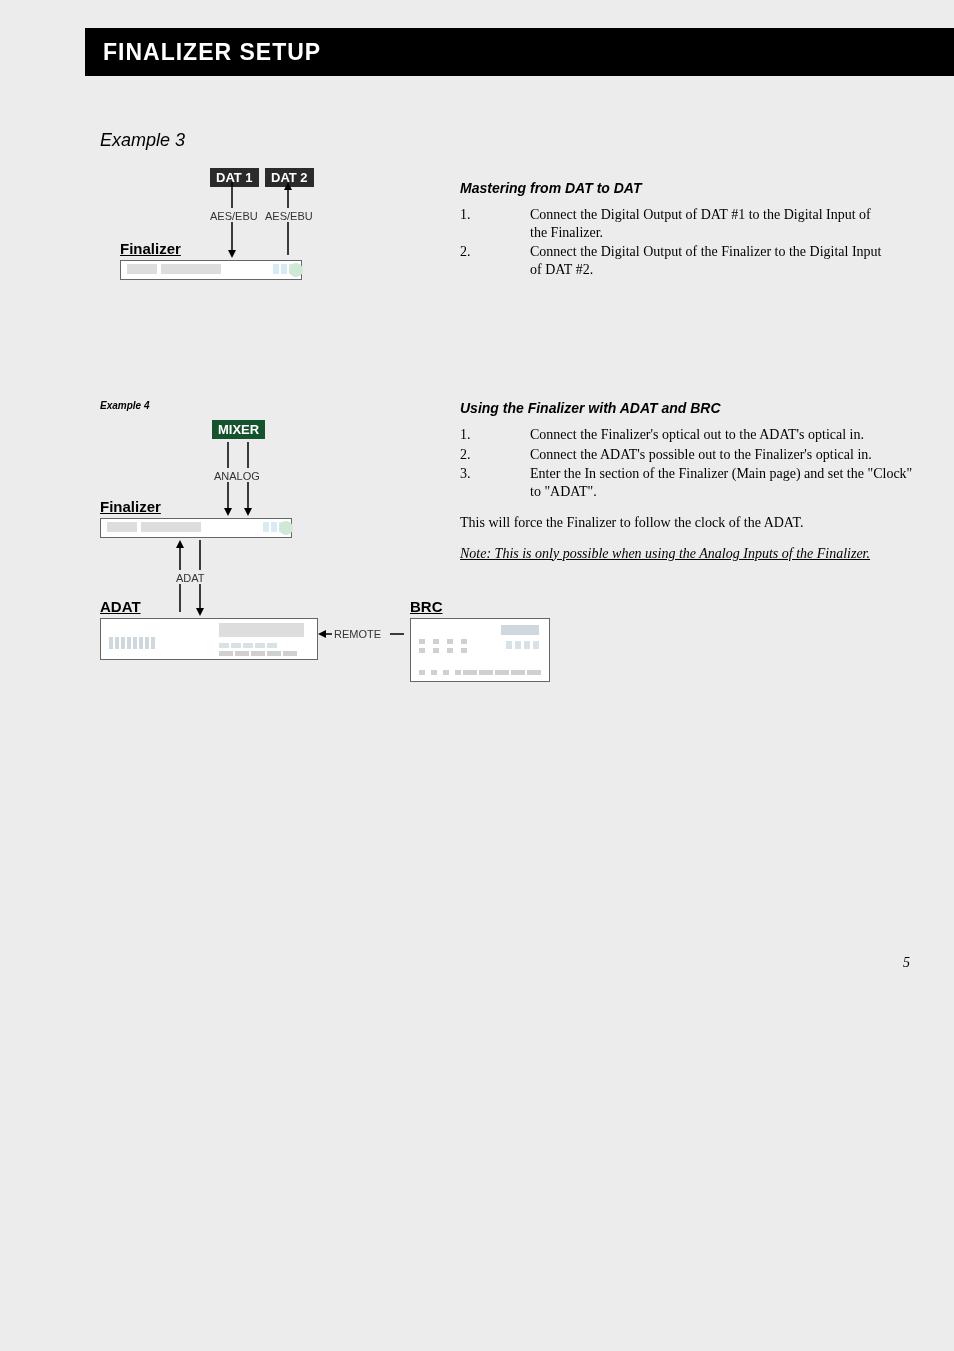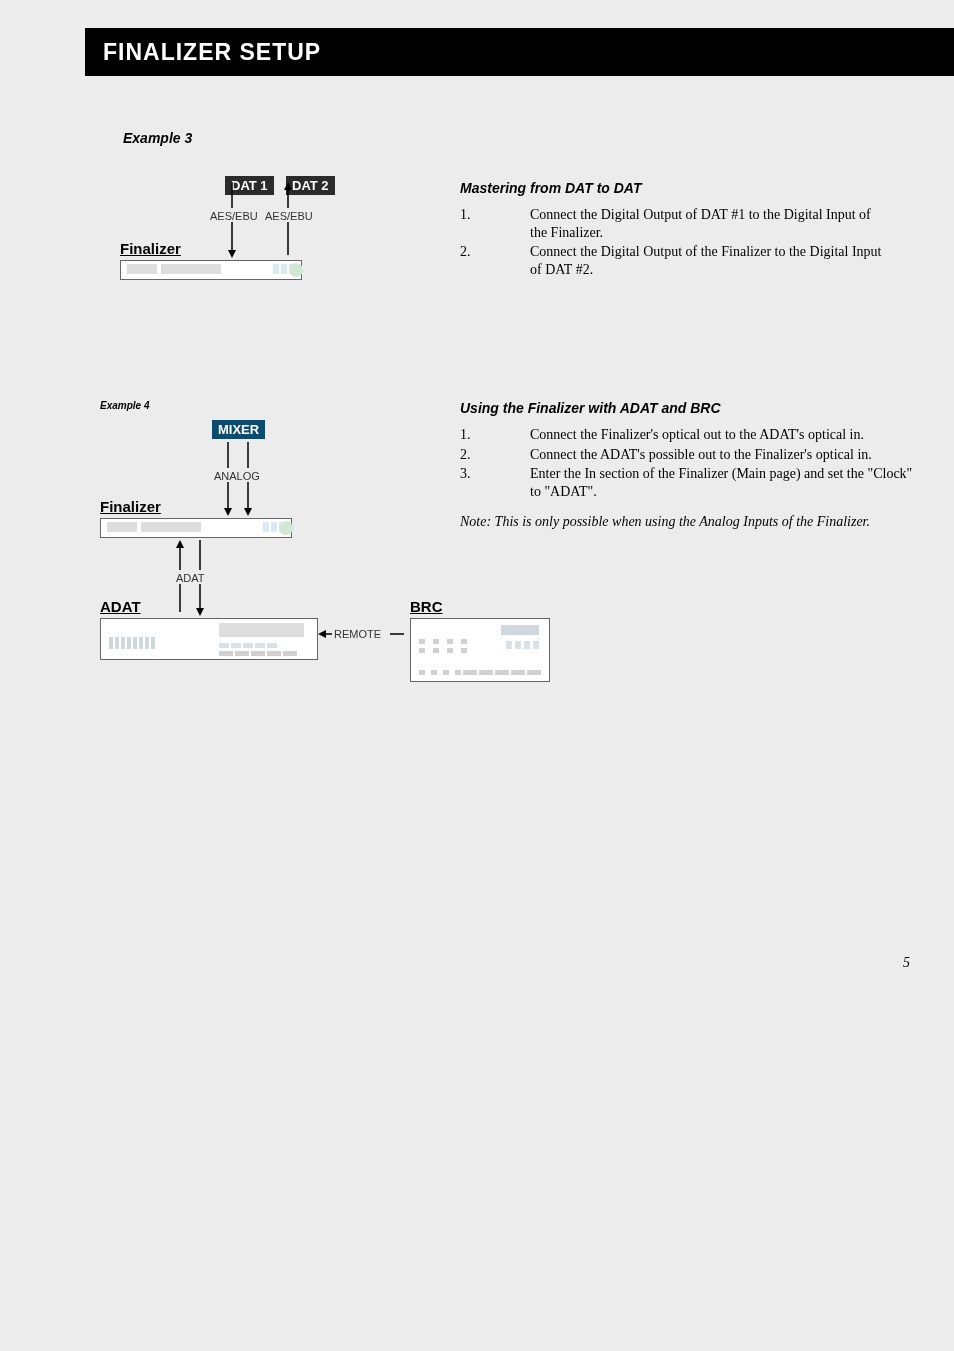--- a/index.html
+++ b/index.html
@@ -38,44 +38,43 @@
   .content {
     position: absolute;
     top: 130px;
     left: 100px;
     right: 50px;
   }
 
   
   .ex3-label {
     font-family: Arial, Helvetica, sans-serif;
-    font-weight: bold;
+    font-weight: normal;
     font-style: italic;
-    font-size: 14px;
-    margin-left: 23px;
+    font-size: 18px;
   }
   .ex3-diagram {
     position: absolute;
     top: 30px;
     left: 10px;
     width: 280px;
     height: 140px;
   }
   .dat-box {
     position: absolute;
     background: #2b2b2b;
     color: #fff;
     font-family: Arial, sans-serif;
     font-weight: bold;
     font-size: 13px;
     padding: 2px 6px;
     text-align: center;
   }
-  .dat1 { left: 100px; top: 16px; margin-left: 15px; }
-  .dat2 { left: 155px; top: 16px; margin-left: 21px; }
+  .dat1 { left: 100px; top: 8px; }
+  .dat2 { left: 155px; top: 8px; }
   .ex3-aes {
     position: absolute;
     font-family: Arial, sans-serif;
     font-size: 11px;
     color: #333;
   }
   .ex3-aes1 { left: 100px; top: 50px; }
   .ex3-aes2 { left: 155px; top: 50px; }
   .ex3-finalizer-label {
     position: absolute;
@@ -154,35 +153,36 @@
   }
   .paragraph {
     font-size: 14px;
     margin-top: 14px;
     line-height: 1.25;
   }
   .italic-note {
     font-style: italic;
     font-size: 14px;
     margin-top: 14px;
+    text-decoration: underline;
   }
 
   
   .ex4-diagram {
     position: absolute;
     top: 20px;
     left: 0;
     width: 460px;
     height: 300px;
   }
   .mixer-box {
     position: absolute;
     left: 112px;
     top: 0;
-    background: #0c4a6e;
+    background: #14532d;
     color: #fff;
     font-family: Arial, sans-serif;
     font-weight: bold;
     font-size: 13px;
     padding: 2px 6px;
   }
   .analog-label {
     position: absolute;
     left: 114px;
     top: 50px;
@@ -378,20 +378,21 @@
           <div class="step-text">Connect the Finalizer's optical out to the ADAT's optical in.</div>
         </div>
         <div class="step-row">
           <div class="step-num">2.</div>
           <div class="step-text">Connect the ADAT's possible out to the Finalizer's optical in.</div>
         </div>
         <div class="step-row">
           <div class="step-num">3.</div>
           <div class="step-text">Enter the In section of the Finalizer (Main page) and set the "Clock" to "ADAT".</div>
         </div>
+        <div class="paragraph">This will force the Finalizer to follow the clock of the ADAT.</div>
         <div class="italic-note">Note: This is only possible when using the Analog Inputs of the Finalizer.</div>
       </div>
 
       <div class="ex4-diagram">
         <div class="mixer-box">MIXER</div>
         <div class="analog-label">ANALOG</div>
         <div class="ex4-finalizer-label">Finalizer</div>
         <div class="ex4-finalizer-rack">
           <div class="rack-screen"></div>
           <div class="rack-screen2"></div>

